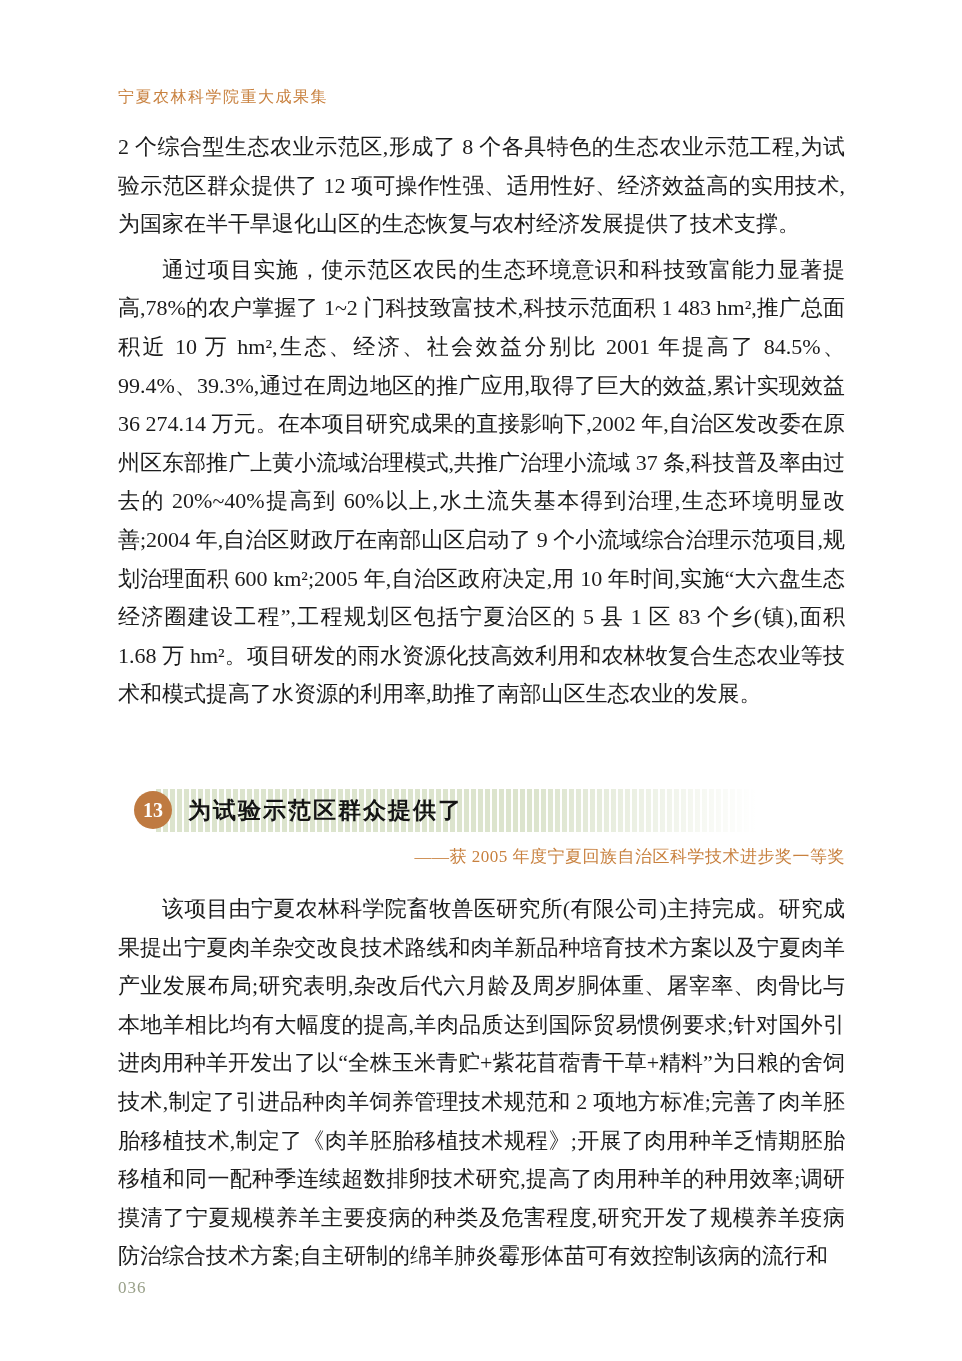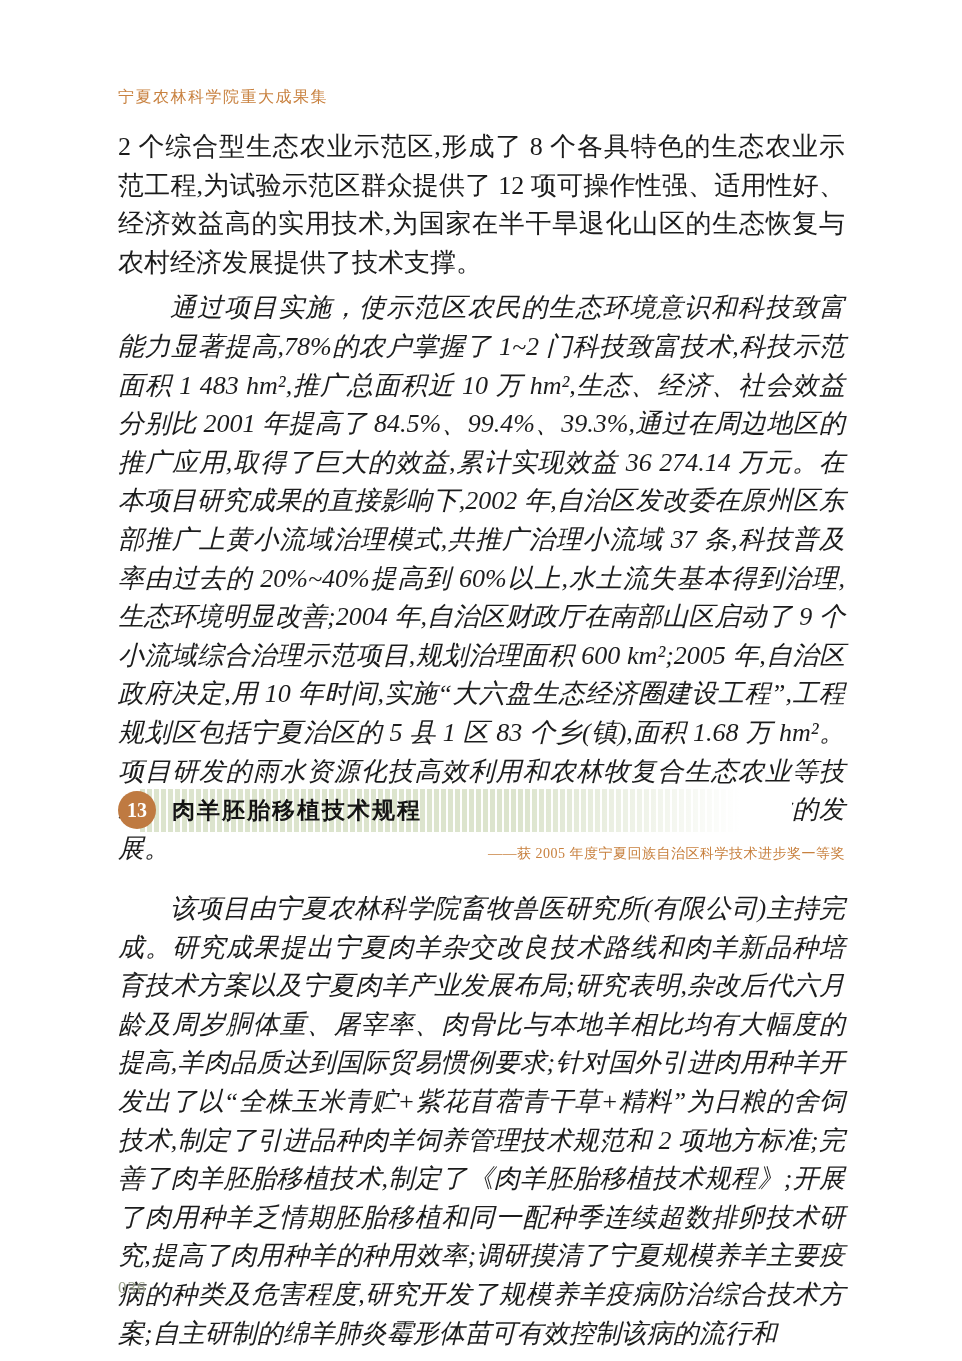--- a/index.html
+++ b/index.html
@@ -14,30 +14,30 @@
   .running-header {
     position:absolute; left:118px; top:87px;
     font-family:"Liberation Sans","DejaVu Sans",sans-serif;
     font-size:16px; letter-spacing:1.5px;
     color:var(--accent,#c8813f);
   }
   .text-col { position:absolute; left:118px; width:727px; }
   .intro-block { top:128px; }
   .para {
     margin:0;
-    font-size:26px;
+    font-size:22px;
     line-height:38.6px;
     text-align:justify;
     text-justify:inter-ideograph;
     color:#1c1c1c;
   }
-  .para.indent { text-indent:2em;font-style:italic; }
+  .para.indent { text-indent:2em; }
   .para + .para { margin-top:7px; }
 
-  .section-heading { position:absolute; left:0; top:787px; width:920px; height:46px; }
+  .section-heading { position:absolute; left:16px; top:787px; width:920px; height:46px; }
   .stripe-band {
     position:absolute; left:140px; top:2px; width:652px; height:43px;
     background:repeating-linear-gradient(90deg, var(--stripe,#dce4cd) 0 5px, #ffffff 5px 7px);
   }
   .stripe-band::after {
     content:""; position:absolute; inset:0;
     background:linear-gradient(90deg, rgba(255,255,255,0) 0 58%, #ffffff 92%);
   }
   .badge {
     position:absolute; left:118px; top:4px;
@@ -48,21 +48,21 @@
     font-weight:bold; font-size:20px;
     display:flex; align-items:center; justify-content:center;
   }
   .section-title {
     position:absolute; left:172px; top:8px;
     font-size:23px; font-weight:bold; letter-spacing:2px;
     color:#141414;
   }
   .award-line {
     position:absolute; right:117px; top:845px;
-    font-size:14px;
+    font-size:17px;
     color:var(--accent,#c8813f);
     letter-spacing:0.5px;
   }
   .section-body { top:890px; }
   .page-number {
     position:absolute; left:118px; top:1278px;
     font-size:17px; letter-spacing:1px;
     color:var(--pagenum,#99a089);
   }
 </style>
@@ -74,21 +74,21 @@
   <div class="running-header">宁夏农林科学院重大成果集</div>
 
   <div class="text-col intro-block">
     <p class="para">2 个综合型生态农业示范区,形成了 8 个各具特色的生态农业示范工程,为试验示范区群众提供了 12 项可操作性强、适用性好、经济效益高的实用技术,为国家在半干旱退化山区的生态恢复与农村经济发展提供了技术支撑。</p>
     <p class="para indent">通过项目实施，使示范区农民的生态环境意识和科技致富能力显著提高,78%的农户掌握了 1~2 门科技致富技术,科技示范面积 1 483 hm²,推广总面积近 10 万 hm²,生态、经济、社会效益分别比 2001 年提高了 84.5%、99.4%、39.3%,通过在周边地区的推广应用,取得了巨大的效益,累计实现效益 36 274.14 万元。在本项目研究成果的直接影响下,2002 年,自治区发改委在原州区东部推广上黄小流域治理模式,共推广治理小流域 37 条,科技普及率由过去的 20%~40%提高到 60%以上,水土流失基本得到治理,生态环境明显改善;2004 年,自治区财政厅在南部山区启动了 9 个小流域综合治理示范项目,规划治理面积 600 km²;2005 年,自治区政府决定,用 10 年时间,实施“大六盘生态经济圈建设工程”,工程规划区包括宁夏治区的 5 县 1 区 83 个乡(镇),面积 1.68 万 hm²。项目研发的雨水资源化技高效利用和农林牧复合生态农业等技术和模式提高了水资源的利用率,助推了南部山区生态农业的发展。</p>
   </div>
 
   <div class="section-heading">
     <div class="stripe-band"></div>
     <div class="badge">13</div>
-    <div class="section-title">肉羊胚胎移植技术规程</div>
+    <div class="section-title">为试验示范区群众提供了</div>
   </div>
 
   <div class="award-line">——获 2005 年度宁夏回族自治区科学技术进步奖一等奖</div>
 
   <div class="text-col section-body">
     <p class="para indent">该项目由宁夏农林科学院畜牧兽医研究所(有限公司)主持完成。研究成果提出宁夏肉羊杂交改良技术路线和肉羊新品种培育技术方案以及宁夏肉羊产业发展布局;研究表明,杂改后代六月龄及周岁胴体重、屠宰率、肉骨比与本地羊相比均有大幅度的提高,羊肉品质达到国际贸易惯例要求;针对国外引进肉用种羊开发出了以“全株玉米青贮+紫花苜蓿青干草+精料”为日粮的舍饲技术,制定了引进品种肉羊饲养管理技术规范和 2 项地方标准;完善了肉羊胚胎移植技术,制定了《肉羊胚胎移植技术规程》;开展了肉用种羊乏情期胚胎移植和同一配种季连续超数排卵技术研究,提高了肉用种羊的种用效率;调研摸清了宁夏规模养羊主要疫病的种类及危害程度,研究开发了规模养羊疫病防治综合技术方案;自主研制的绵羊肺炎霉形体苗可有效控制该病的流行和</p>
   </div>
 
   <div class="page-number">036</div>
 

